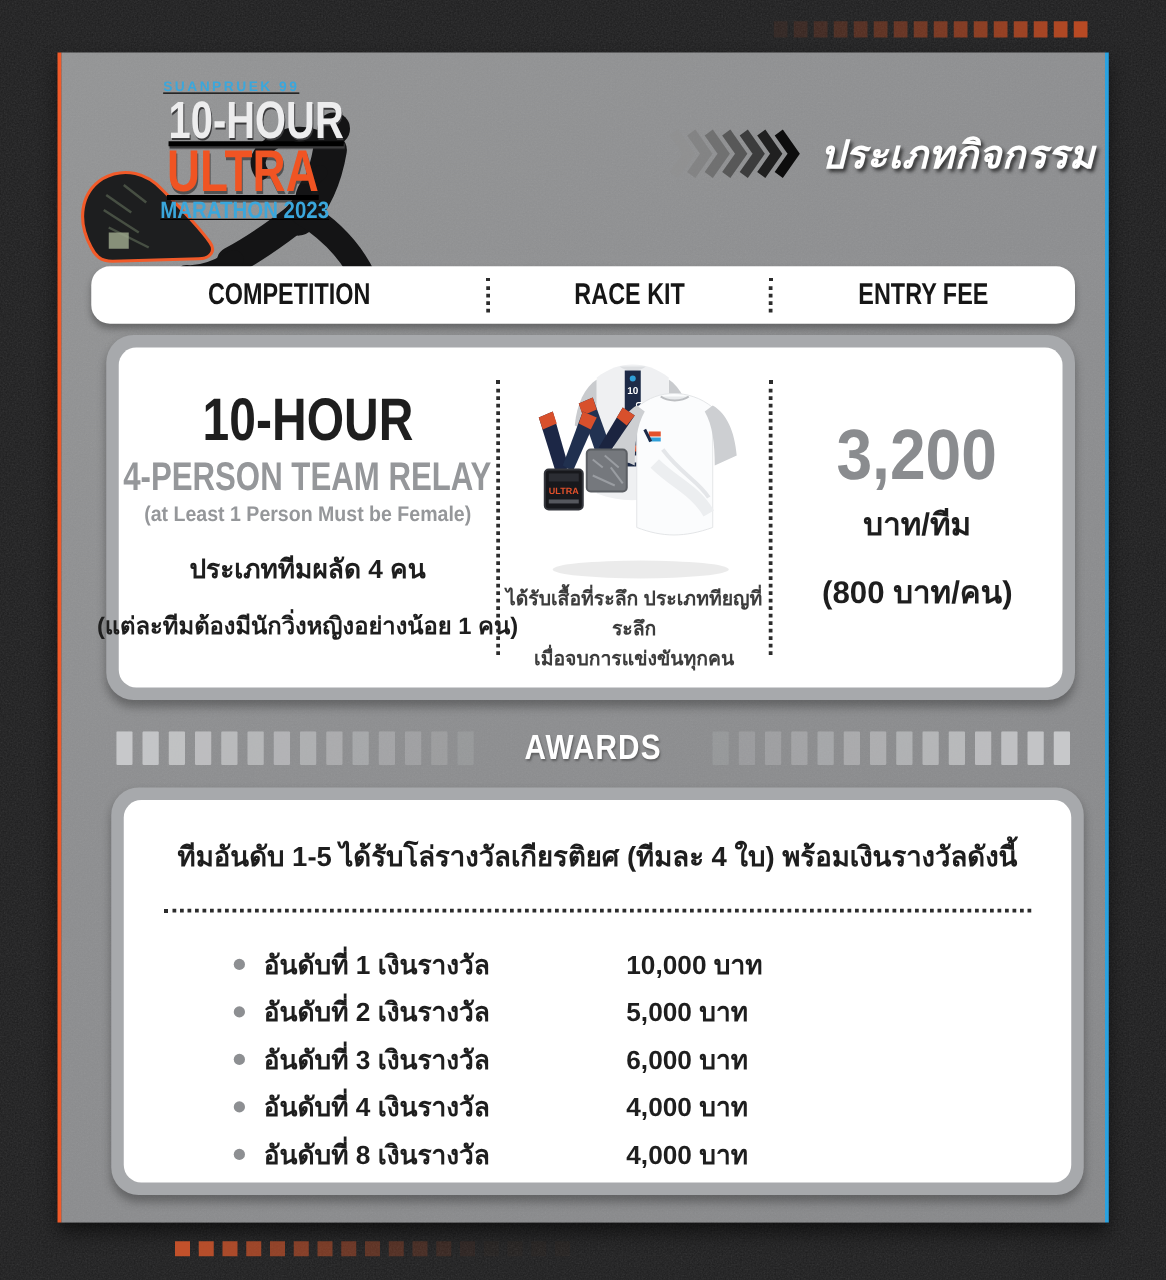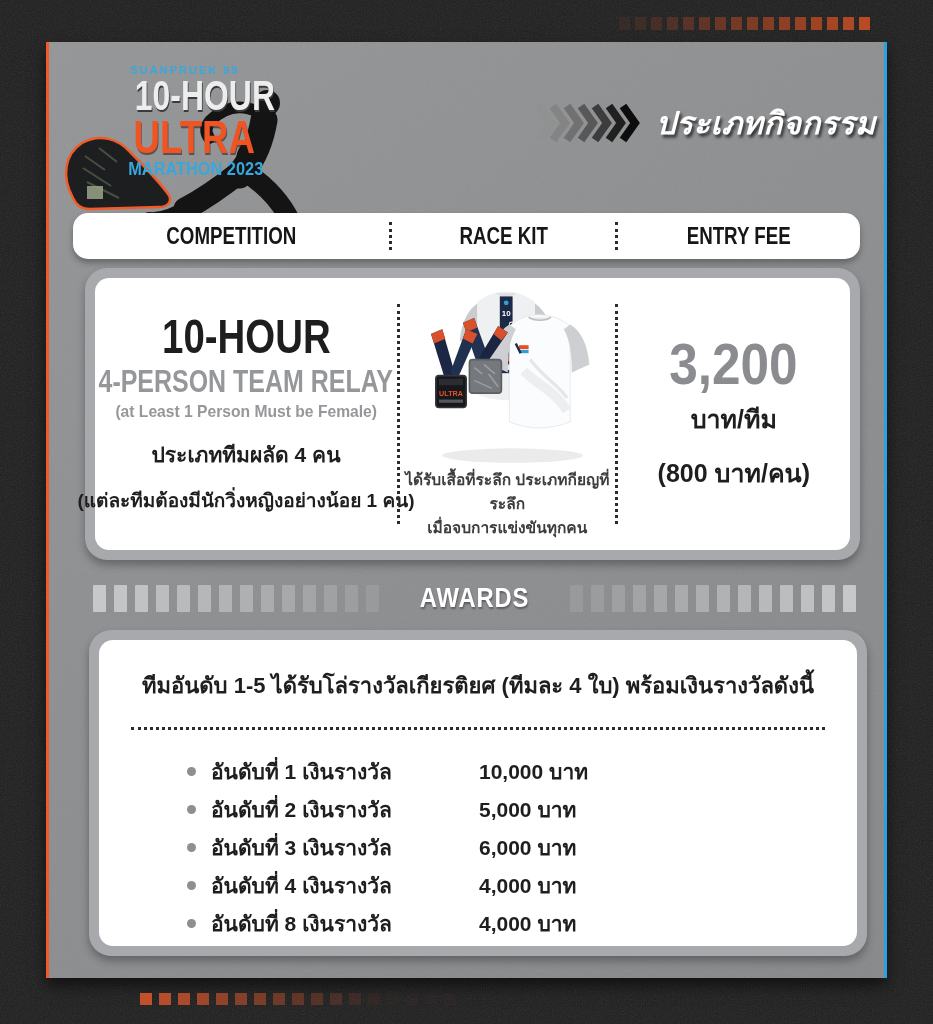--- a/index.html
+++ b/index.html
@@ -26,21 +26,21 @@
     border-left:3px solid #f15a29;
     border-right:3px solid #2aa2e0;
     box-shadow:0 8px 14px rgba(0,0,0,0.55);
     z-index:1;
   }
   .panel > * { position:absolute; z-index:2; }
 
   
   .logo { left:10px; top:6px; width:250px; height:170px; }
   .logo svg { position:absolute; left:0; top:0; }
-  .logo-text { position:absolute; left:60px; top:16px; width:132px; text-align:center; }
+  .logo-text { position:absolute; left:60px; top:16px; width:132px; text-align:center;text-decoration:underline; }
   .logo-sub { font-size:11px; font-weight:bold; color:#3aa7dc; letter-spacing:2px; white-space:nowrap; }
   .logo-1 { font-size:42px; font-weight:bold; color:#ededee; line-height:0.92; margin-top:1px;
             text-shadow:1px 2px 0 #3b3b3d; transform:scaleX(0.76); transform-origin:center; white-space:nowrap; }
   .logo-2 { font-size:47px; font-weight:bold; color:#f05423; line-height:0.9;
             text-shadow:1px 2px 0 rgba(30,30,30,0.55); transform:scaleX(0.78); transform-origin:center; white-space:nowrap; }
   .logo-3 { font-size:19px; font-weight:bold; color:#3aa7dc; line-height:1.05; margin-top:1px;
             transform:scaleX(0.86); transform-origin:center; white-space:nowrap; }
 
   
   .section-header { right:8px; top:56px; display:flex; align-items:center; gap:16px; }
@@ -103,21 +103,21 @@
 
   
   .awards-card { left:40px; top:588px; width:778px; height:326px; }
   .awards-card .card-inner { display:flex; flex-direction:column; padding:28px 30px 20px; }
   .awards-title { text-align:center; font-size:22px; font-weight:bold; color:#1e1e1e; white-space:nowrap; }
   .hdot { border-top:3px dotted #2c2c2c; margin:24px 2px 0; }
   .awards-list { margin:22px 0 0 58px; display:flex; flex-direction:column; }
   .award-row { display:flex; align-items:center; height:38px; }
   .bullet { width:9px; height:9px; border-radius:50%; background:#8d8f92; margin-right:15px; flex:none; }
   .award-label { width:252px; font-size:21px; font-weight:bold; color:#1e1e1e; white-space:nowrap; }
-  .award-value { margin-left:16px; font-size:21px; font-weight:bold; color:#1e1e1e; white-space:nowrap; }
+  .award-value { margin-left:38px; font-size:21px; font-weight:bold; color:#1e1e1e; white-space:nowrap; }
 </style>
 </head>
 <body>
 
 <svg class="grain" width="933" height="1024">
   <filter id="grain-f">
       <feTurbulence type="fractalNoise" baseFrequency="0.8" numOctaves="2" stitchTiles="stitch"></feTurbulence>
       <feColorMatrix type="saturate" values="0"></feColorMatrix>
     </filter>
   <rect width="933" height="1024" filter="url(#grain-f)" opacity="0.14"></rect>
@@ -268,21 +268,21 @@
               <polygon points="52,2 66,8 42,62 32,56" fill="#20304f"></polygon>
               <polygon points="52,2 66,8 60,20 48,14" fill="#d8502c"></polygon>
               <rect x="14" y="60" width="38" height="40" rx="4" fill="#17181c" stroke="#34363c" stroke-width="2"></rect>
               <rect x="18" y="64" width="30" height="8" fill="#2b2d33"></rect>
               <text x="33" y="85" font-size="9" font-weight="bold" fill="#e2512b" text-anchor="middle" font-family="Liberation Sans, sans-serif">ULTRA</text>
               <rect x="18" y="90" width="30" height="4" fill="#55575d"></rect>
             </g>
           </g>
         </svg>
         <div class="kit-caption">
-          <div>ได้รับเสื้อที่ระลึก ประเภทกียญที่ระลึก</div>
+          <div>ได้รับเสื้อที่ระลึก ประเภททียญที่ระลึก</div>
           <div>เมื่อจบการแข่งขันทุกคน</div>
         </div>
       </div>
       <div class="vdot"></div>
       <div class="col col-fee">
         <div class="fee-amount">3,200</div>
         <div class="fee-unit">บาท/ทีม</div>
         <div class="fee-pp">(800 บาท/คน)</div>
       </div>
     </div>

